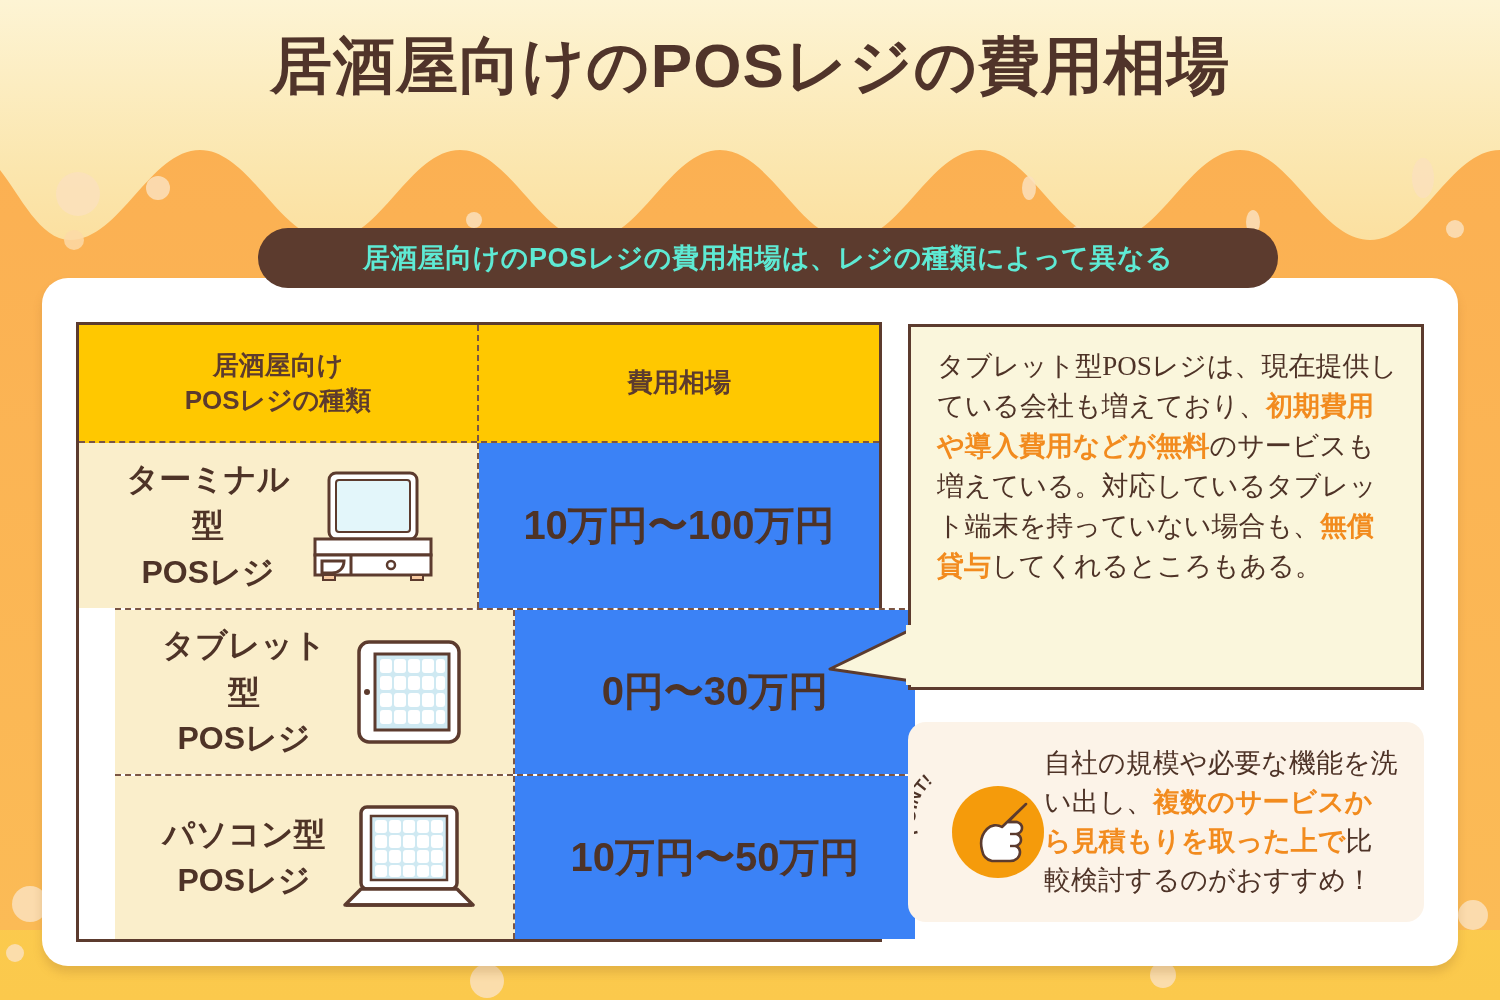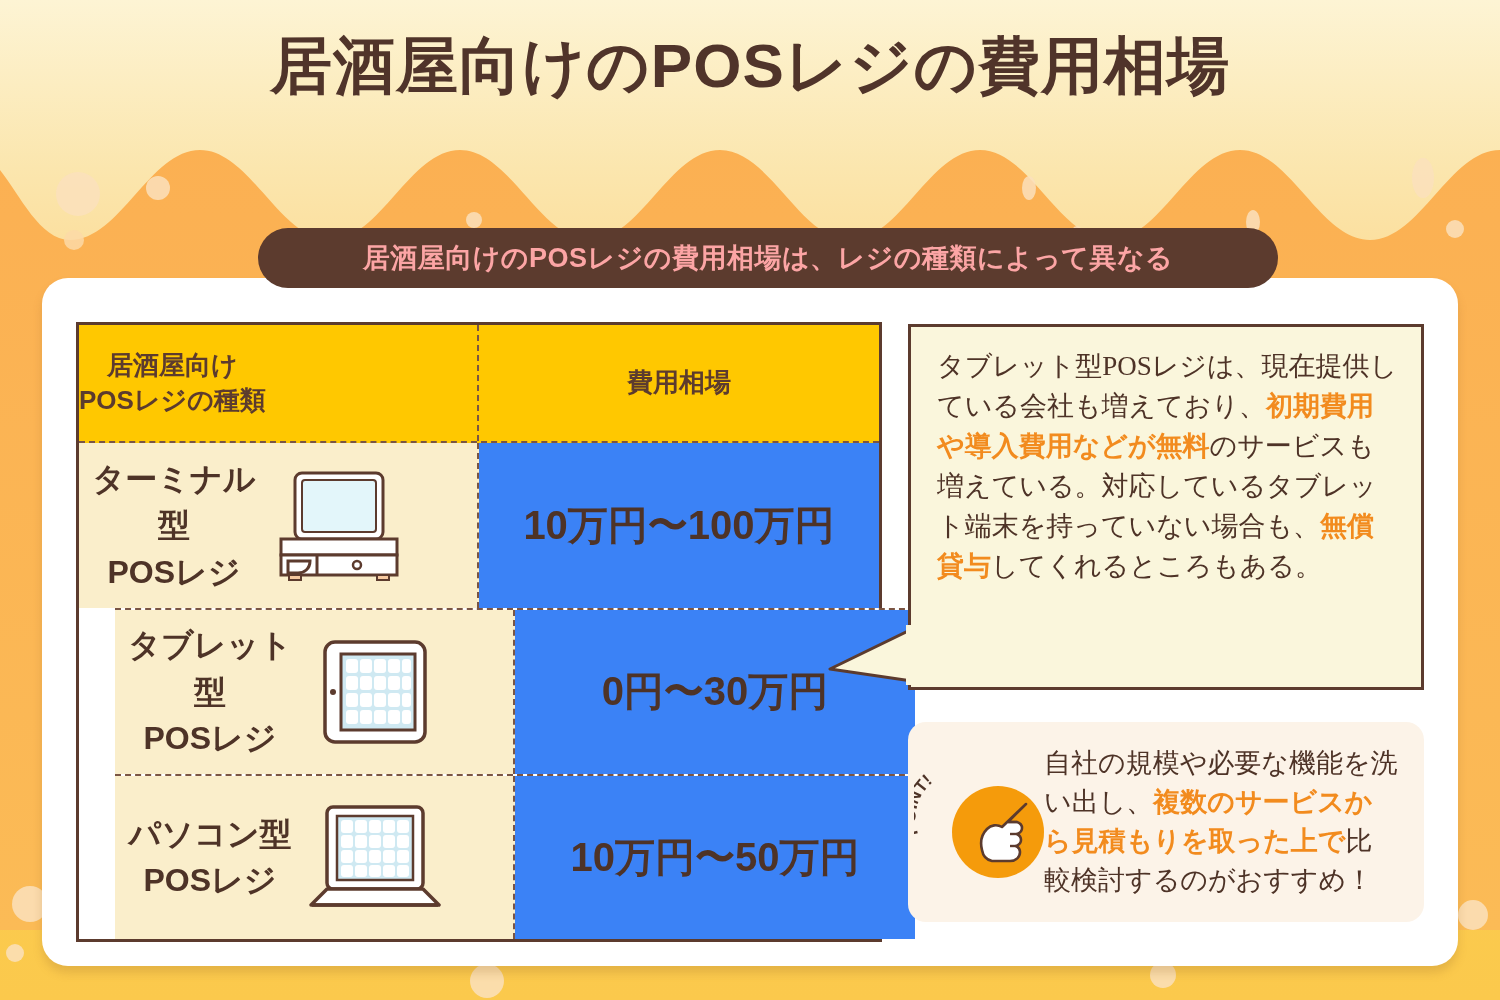--- a/index.html
+++ b/index.html
@@ -48,40 +48,40 @@
 
   
   #subtitle-pill {
     position: absolute; left: 258px; top: 228px;
     width: 1020px; height: 60px;
     background: #5C3B2E; border-radius: 30px;
     display: flex; align-items: center; justify-content: center;
     z-index: 7;
   }
   #subtitle-text {
-    color: #fca5a5; font-size: 27px; font-weight: 700; letter-spacing: .5px;
+    color: #5eead4; font-size: 27px; font-weight: 700; letter-spacing: .5px;
   }
 
   
   #table {
     position: absolute; left: 76px; top: 322px;
     width: 806px; height: 620px;
     border: 3px solid #5C3B2E;
     background: #FFFFFF;
     z-index: 8;
     display: flex; flex-direction: column;
   }
   .trow { display: flex; width: 100%; }
   .trow.header { height: 118px; background: #FFC800; }
   .trow.body { height: 166px; }
   .trow.body + .trow.body { border-top: 2px dashed #7A5544; margin-left: 36px; }
   .trow.header { border-bottom: 2px dashed #7A5544; }
 
   .cell-type {
-    width: 400px; display: flex; align-items: center; 
+    width: 400px; display: flex; align-items: center; justify-content: center;
     border-right: 2px dashed #7A5544;
     position: relative;
   }
   .trow.body .cell-type { background: #FAEECB; }
   .cell-price {
     flex: 1; display: flex; align-items: center; justify-content: center;
     background: #3b82f6;
   }
   .trow.header .cell-type,
   .trow.header .cell-price { background: #FFC800; }

